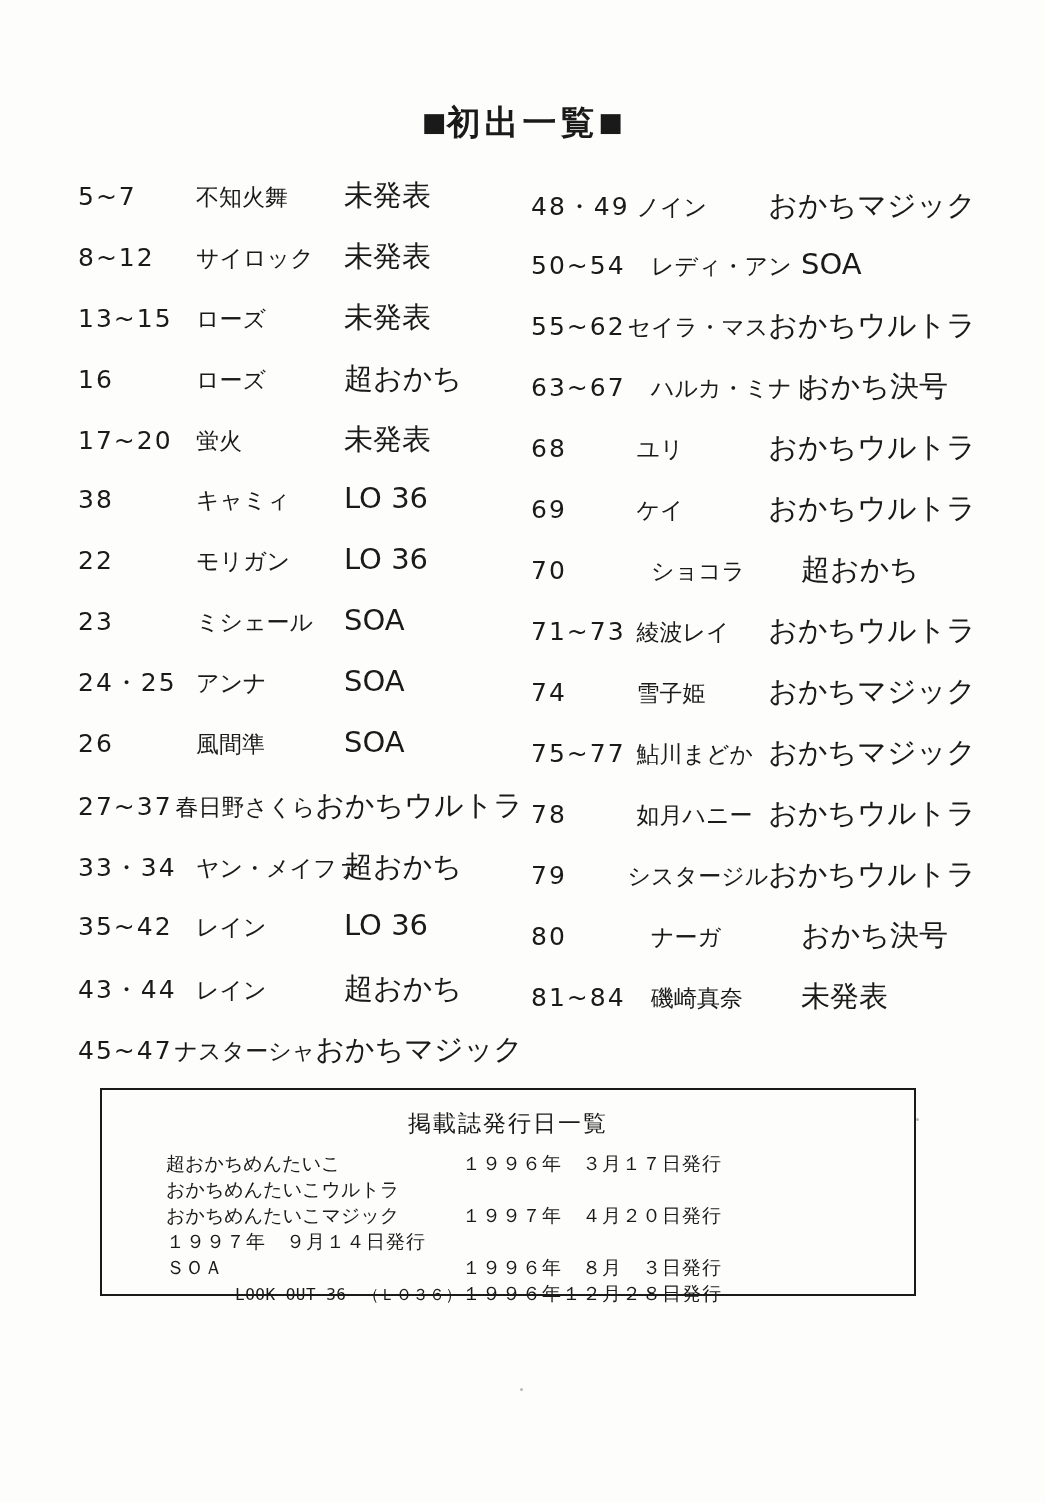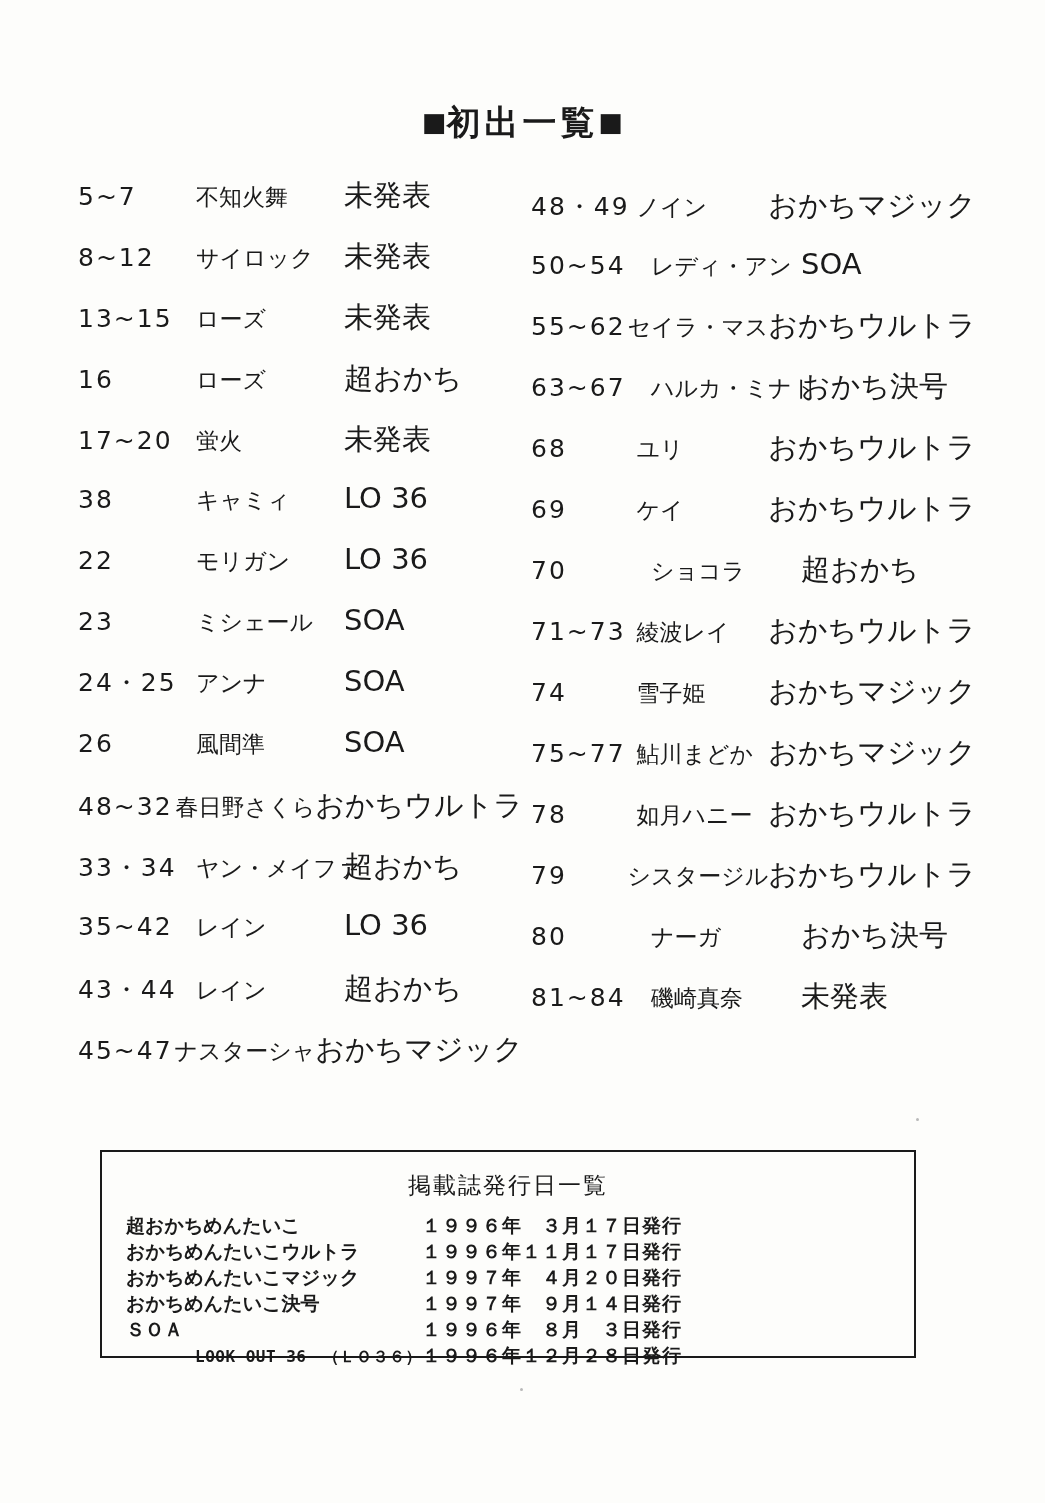--- a/index.html
+++ b/index.html
@@ -69,37 +69,36 @@
     font-size: 29px;
     white-space: nowrap;
   }
   .col.right .pages { width: 120px; margin-top: 14px; }
   .col.right .name { width: 150px; }
 
   
   .pubbox {
     position: absolute;
     left: 100px;
-    top: 1150px;
+    top: 1088px;
     width: 816px;
     height: 208px;
     border: 2px solid #1a1a1a;
     box-sizing: border-box;
   }
   .pubtitle {
     text-align: center;
     font-size: 23px;
     letter-spacing: 2px;
     margin-top: 18px;
     font-weight: 500;
   }
   .publist {
     margin-top: 12px;
-    padding-left: 24px;
-    font-weight: bold;
+    padding-left: 64px;
   }
   .pubrow {
     display: flex;
     align-items: baseline;
     height: 26px;
     font-size: 19px;
     letter-spacing: 0px;
   }
   .pubname {
     width: 296px;
@@ -179,21 +178,21 @@
         <span class="pages">24・25</span>
         <span class="name">アンナ</span>
         <span class="src">SOA</span>
       </div>
       <div class="row">
         <span class="pages">26</span>
         <span class="name">風間準</span>
         <span class="src">SOA</span>
       </div>
       <div class="row">
-        <span class="pages">48~32</span>
+        <span class="pages">27~37</span>
         <span class="name">春日野さくら</span>
         <span class="src">おかちウルトラ</span>
       </div>
       <div class="row">
         <span class="pages">33・34</span>
         <span class="name">ヤン・メイファ</span>
         <span class="src">超おかち</span>
       </div>
       <div class="row">
         <span class="pages">35~42</span>
@@ -289,28 +288,26 @@
 
   <div class="pubbox">
     <div class="pubtitle">掲載誌発行日一覧</div>
     <div class="publist">
       <div class="pubrow">
         <span class="pubname">超おかちめんたいこ</span>
         <span class="pubdate">１９９６年　３月１７日発行</span>
       </div>
       <div class="pubrow">
         <span class="pubname">おかちめんたいこウルトラ</span>
-        <span class="pubdate">１９９６年１１月１７日発行</span>
       </div>
       <div class="pubrow">
         <span class="pubname">おかちめんたいこマジック</span>
         <span class="pubdate">１９９７年　４月２０日発行</span>
       </div>
       <div class="pubrow">
-        <span class="pubname">おかちめんたいこ決号</span>
         <span class="pubdate">１９９７年　９月１４日発行</span>
       </div>
       <div class="pubrow">
         <span class="pubname">ＳＯＡ</span>
         <span class="pubdate">１９９６年　８月　３日発行</span>
       </div>
       <div class="pubrow">
         <span class="pubname mono">LOOK OUT 36　（ＬＯ３６）</span>
         <span class="pubdate">１９９６年１２月２８日発行</span>
       </div>

